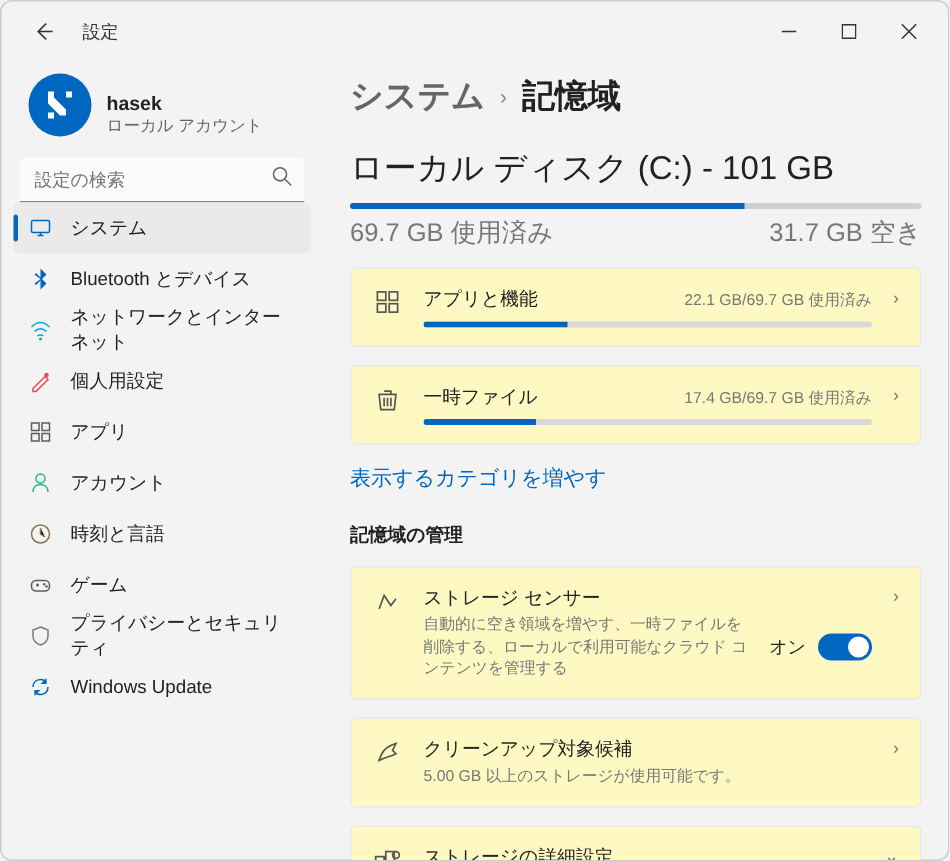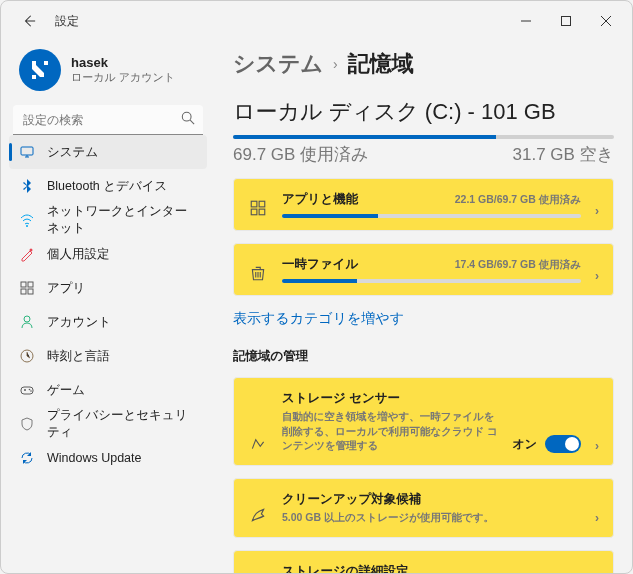--- a/index.html
+++ b/index.html
@@ -5,41 +5,41 @@
 * { box-sizing: border-box; margin: 0; padding: 0; font-family: "Yu Gothic UI", "Segoe UI", sans-serif; }
 body { background: #f3f3f3; width: 633px; height: 574px; overflow: hidden; }
 .window { background: #f3f3f3; width: 100%; height: 100%; display: flex; flex-direction: column; border: 1px solid #ccc; border-radius: 8px; }
 .titlebar { display: flex; align-items: center; height: 40px; padding: 0 6px 0 14px; }
 .back-btn { width: 28px; height: 28px; display: flex; align-items: center; justify-content: center; border-radius: 4px; cursor: pointer; }
 .title { font-size: 12px; margin-left: 12px; color: #333; }
 .win-controls { margin-left: auto; display: flex; }
 .win-btn { width: 40px; height: 32px; display: flex; align-items: center; justify-content: center; cursor: pointer; }
 .body { flex: 1; display: flex; overflow: hidden; }
 .sidebar { width: 214px; padding: 0 8px; overflow-y: auto; }
-.user { display: flex; align-items: center; padding: 8px 10px 14px 10px; gap: 10px; }
+.user { display: flex; align-items: flex-end; padding: 8px 10px 14px 10px; gap: 10px; }
 .avatar { width: 42px; height: 42px; border-radius: 50%; background: #0067c0; display: flex; align-items: center; justify-content: center; }
 .avatar svg { width: 24px; height: 24px; }
 .user-name { font-size: 13px; font-weight: 600; color: #222; }
 .user-sub { font-size: 11px; color: #666; }
 .search-box { position: relative; margin: 0 4px 0 4px; }
 .search-box input { width: 100%; height: 30px; padding: 0 30px 0 10px; border: none; border-bottom: 1px solid #888; background: #fbfbfb; border-radius: 4px 4px 0 0; font-size: 12px; outline: none; }
 .search-box .sicon { position: absolute; right: 8px; top: 50%; transform: translateY(-50%); color: #666; }
 .nav-item { display: flex; align-items: center; height: 34px; padding: 0 10px; border-radius: 4px; cursor: pointer; gap: 12px; font-size: 12.5px; color: #222; position: relative; }
 .nav-item.active { background: #eaeaea; }
 .nav-item.active::before { content: ""; position: absolute; left: 0; top: 8px; bottom: 8px; width: 3px; background: #0067c0; border-radius: 2px; }
 .nav-icon { width: 16px; height: 16px; display: flex; align-items: center; justify-content: center; flex-shrink: 0; }
 .content { flex: 1; padding: 8px 18px 18px 18px; overflow-y: auto; }
 .breadcrumb { display: flex; align-items: center; gap: 10px; font-size: 22px; font-weight: 600; color: #222; }
 .breadcrumb .sep { font-size: 14px; color: #888; font-weight: normal; }
 .breadcrumb .bc-sys { color: #666; font-weight: 600; cursor: pointer; }
 .disk-header { margin-top: 18px; font-size: 22px; font-weight: 400; color: #222; }
 .disk-bar { margin-top: 8px; height: 4px; background: #d0d0d0; border-radius: 2px; overflow: hidden; position: relative; }
 .disk-bar .fill { position: absolute; left: 0; top: 0; bottom: 0; background: #0067c0; }
 .disk-stats { display: flex; justify-content: space-between; font-size: 17px; color: #777; margin-top: 4px; }
-.card { background: #fde047; border: 1px solid #e8e8e8; border-radius: 4px; margin-top: 12px; padding: 12px 14px; display: flex; align-items: flex-end; gap: 14px; cursor: pointer; font-weight: bold; }
+.card { background: #fef9c3; border: 1px solid #e8e8e8; border-radius: 4px; margin-top: 12px; padding: 12px 14px; display: flex; align-items: flex-start; gap: 14px; cursor: pointer; }
 .card-icon { width: 20px; height: 20px; display: flex; align-items: center; justify-content: center; color: #555; flex-shrink: 0; }
 .card-main { flex: 1; min-width: 0; }
 .card-title { font-size: 12.5px; color: #222; }
 .card-sub { font-size: 10.5px; color: #777; margin-top: 2px; line-height: 1.4; }
 .card-right { font-size: 10.5px; color: #777; text-align: right; }
 .card-bar { height: 4px; background: #d8d8d8; border-radius: 2px; margin-top: 6px; overflow: hidden; position: relative; }
 .card-bar .fill { position: absolute; left: 0; top: 0; bottom: 0; background: #0067c0; }
 .chev { color: #777; font-size: 12px; flex-shrink: 0; }
 .link { color: #0067c0; font-size: 14px; cursor: pointer; margin-top: 14px; display: inline-block; }
 .section-h { font-size: 12.5px; font-weight: 600; margin-top: 20px; color: #222; }

